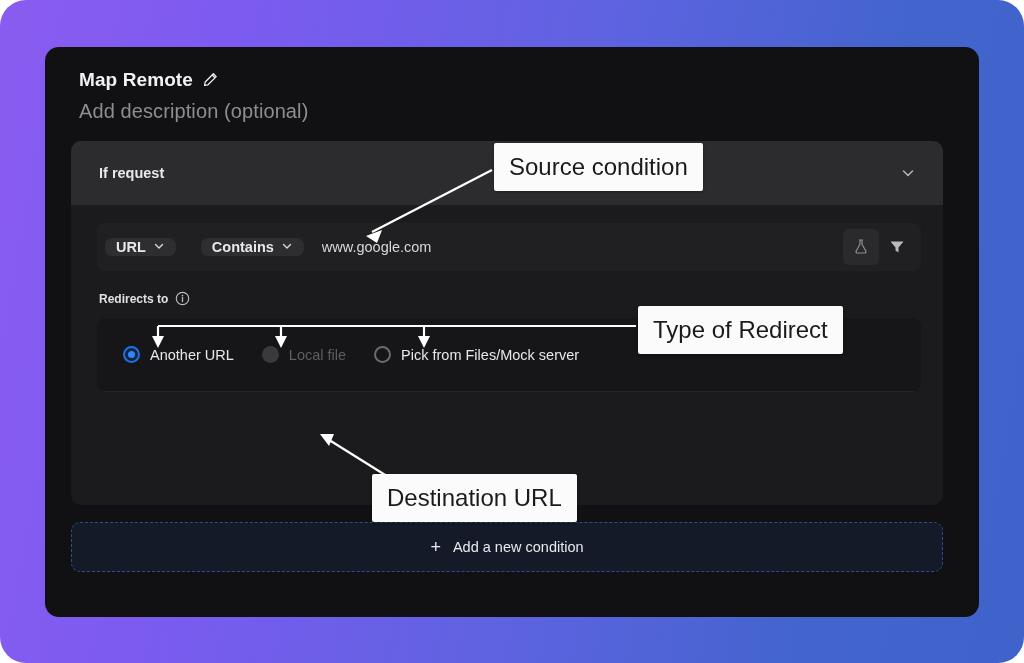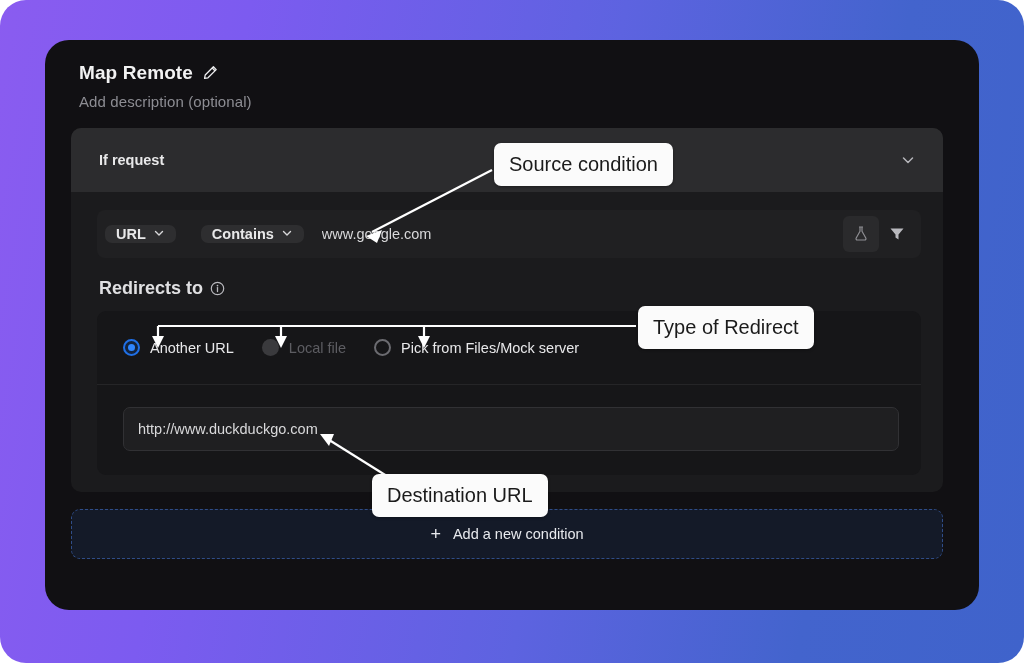--- a/index.html
+++ b/index.html
@@ -22,25 +22,25 @@
     box-sizing: border-box;
     background: linear-gradient(100deg, #8a5cf0 0%, #7c5bf0 22%, #5d63e0 55%, #4364cd 80%, #3f63cb 100%);
     border-radius: 26px;
     overflow: hidden;
   }
 
   
   .app-card {
     position: absolute;
     left: 45px;
-    top: 40px;
+    top: 47px;
     width: 934px;
     height: 570px;
     background: #111013;
-    border-radius: 24px;
+    border-radius: 14px;
     box-sizing: border-box;
     padding: 22px 36px 0 26px;
   }
 
   
   .title-row {
     display: flex;
     align-items: center;
     gap: 9px;
     margin-left: 8px;
@@ -55,21 +55,21 @@
     width: 16px;
     height: 16px;
     display: inline-flex;
     align-items: center;
     justify-content: center;
     cursor: pointer;
   }
   .desc-text {
     margin: 9px 0 0 8px;
     color: #8d8d93;
-    font-size: 15px;
+    font-size: 20px;
     letter-spacing: .1px;
   }
 
   
   .panel {
     position: relative;
     margin-top: 18px;
     background: #1b1b1d;
     border-radius: 10px;
     overflow: hidden;
@@ -151,21 +151,21 @@
   }
   .row-icon-btn.boxed { background: #2a2a2c; }
 
   
   .redirects-label {
     display: flex;
     align-items: center;
     gap: 7px;
     margin: 20px 0 12px 2px;
     color: #e0e0e2;
-    font-size: 18px;
+    font-size: 12px;
     font-weight: 700;
   }
   .info-icon { width: 15px; height: 15px; display:inline-flex; cursor: pointer; }
 
   
   .redirect-block {
     background: #161618;
     border-radius: 9px;
     overflow: hidden;
   }
@@ -244,22 +244,22 @@
     cursor: pointer;
     box-sizing: border-box;
   }
   .plus-icon { font-size: 18px; line-height: 1; color: #e8eaee; }
 
   
   .callout {
     position: absolute;
     background: #fbfbfb;
     color: #1b1b1b;
-    font-size: 20px;
-    border-radius: 7px;
+    font-size: 24px;
+    border-radius: 2px;
     padding: 10px 15px;
     white-space: nowrap;
     box-shadow: 0 1px 3px rgba(0,0,0,.35);
     z-index: 40;
   }
   .anno-svg {
     position: absolute;
     left: 0; top: 0;
     width: 1024px;
     height: 663px;
@@ -350,23 +350,20 @@
             <label class="radio-opt disabled">
               <span class="radio-mark off"></span>
               <span class="radio-label muted">Local file</span>
             </label>
             <label class="radio-opt">
               <span class="radio-mark"></span>
               <span class="radio-label">Pick from Files/Mock server</span>
             </label>
           </div>
 
-          <div class="dest-wrap">
-            <input class="dest-input" type="text" value="http://www.duckduckgo.com" style="">
-          </div>
 
         </div>
       </div>
     </div>
 
     <div class="add-condition">
       <span class="plus-icon">+</span>
       <span>Add a new condition</span>
     </div>
 

